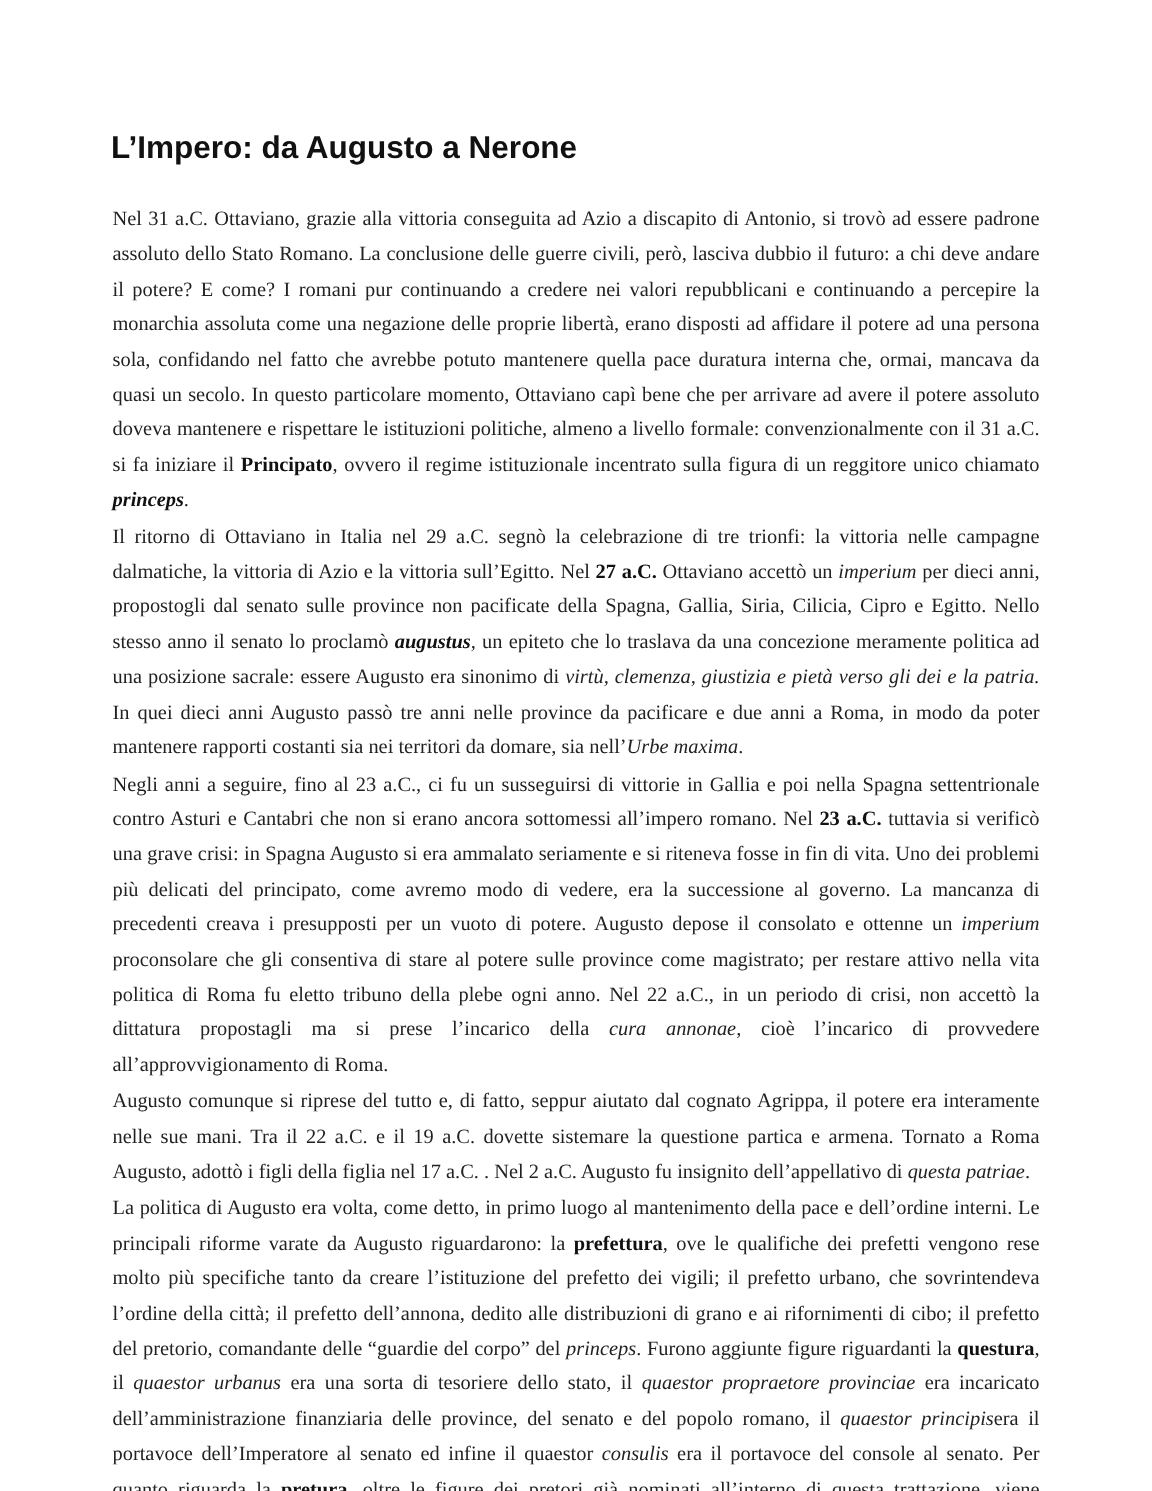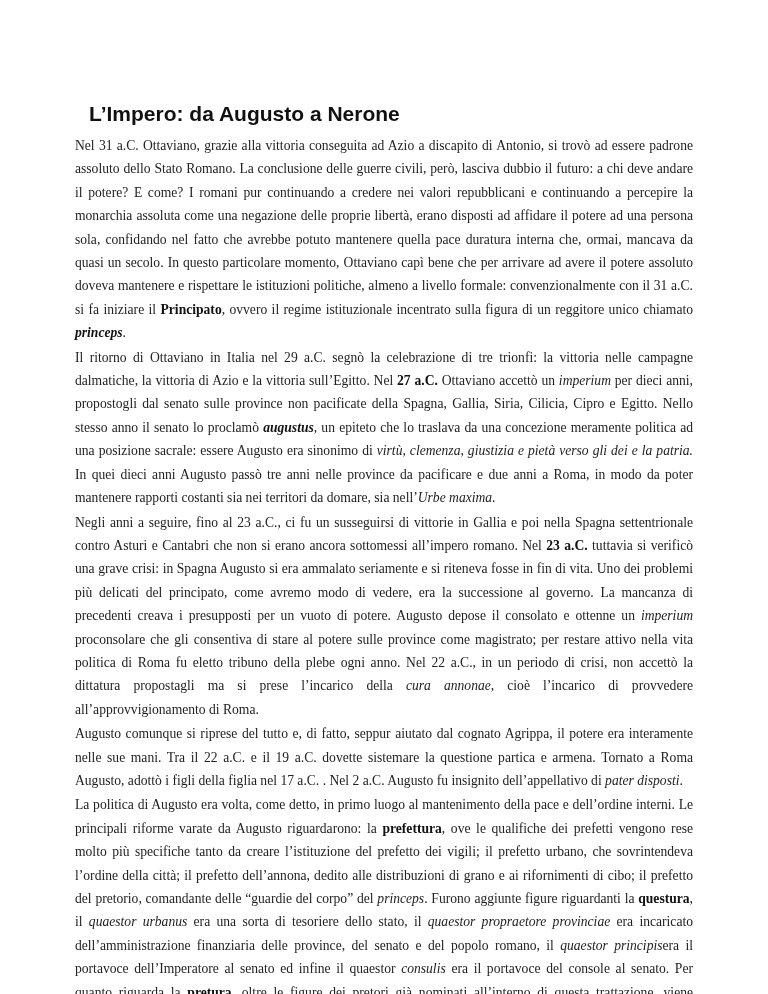--- a/index.html
+++ b/index.html
@@ -3,21 +3,21 @@
 <meta charset="utf-8">
 <style>
   html, body { margin: 0; padding: 0; background: #ffffff; }
   body { width: 768px; height: 994px; overflow: hidden; position: relative; }
   .page { position: absolute; left: 74px; top: 0; width: 620px; }
   h1 {
     font-family: "Liberation Sans", sans-serif;
     font-size: 21px;
     font-weight: bold;
     color: #111111;
-    margin: 15px;
+    margin: 0;
     position: absolute;
     top: 87px;
     left: 0;
     white-space: nowrap;
   }
   .body-text {
     position: absolute;
     top: 133px;
     left: 0;
     width: 620px;
@@ -33,16 +33,16 @@
 </style>
 </head>
 <body>
 
 <div class="page">
   <h1>L’Impero: da Augusto a Nerone</h1>
   <div class="body-text" id="body">
       <p><span>Nel 31 a.C. Ottaviano, grazie alla vittoria conseguita ad Azio a discapito di Antonio, si trovò ad essere padrone assoluto dello Stato Romano. La conclusione delle guerre civili, però, lasciva dubbio il futuro: a chi deve andare il potere? E come? I romani pur continuando a credere nei valori repubblicani e continuando a percepire la monarchia assoluta come una negazione delle proprie libertà, erano disposti ad affidare il potere ad una persona sola, confidando nel fatto che avrebbe potuto mantenere quella pace duratura interna che, ormai, mancava da quasi un secolo. In questo particolare momento, Ottaviano capì bene che per arrivare ad avere il potere assoluto doveva mantenere e rispettare le istituzioni politiche, almeno a livello formale: convenzionalmente con il 31 a.C. si fa iniziare il </span><b>Principato</b><span>, ovvero il regime istituzionale incentrato sulla figura di un reggitore unico chiamato </span><b style="font-style: italic;">princeps</b><span>.</span></p>
       <p><span>Il ritorno di Ottaviano in Italia nel 29 a.C. segnò la celebrazione di tre trionfi: la vittoria nelle campagne dalmatiche, la vittoria di Azio e la vittoria sull’Egitto. Nel </span><b>27 a.C.</b><span> Ottaviano accettò un </span><i>imperium</i><span> per dieci anni, propostogli dal senato sulle province non pacificate della Spagna, Gallia, Siria, Cilicia, Cipro e Egitto. Nello stesso anno il senato lo proclamò </span><b style="font-style: italic;">augustus</b><span>, un epiteto che lo traslava da una concezione meramente politica ad una posizione sacrale: essere Augusto era sinonimo di </span><i>virtù, clemenza, giustizia e pietà verso gli dei e la patria.</i><span> In quei dieci anni Augusto passò tre anni nelle province da pacificare e due anni a Roma, in modo da poter mantenere rapporti costanti sia nei territori da domare, sia nell’</span><i>Urbe maxima</i><span>.</span></p>
       <p><span>Negli anni a seguire, fino al 23 a.C., ci fu un susseguirsi di vittorie in Gallia e poi nella Spagna settentrionale contro Asturi e Cantabri che non si erano ancora sottomessi all’impero romano. Nel </span><b>23 a.C.</b><span> tuttavia si verificò una grave crisi: in Spagna Augusto si era ammalato seriamente e si riteneva fosse in fin di vita. Uno dei problemi più delicati del principato, come avremo modo di vedere, era la successione al governo. La mancanza di precedenti creava i presupposti per un vuoto di potere. Augusto depose il consolato e ottenne un </span><i>imperium</i><span> proconsolare che gli consentiva di stare al potere sulle province come magistrato; per restare attivo nella vita politica di Roma fu eletto tribuno della plebe ogni anno. Nel 22 a.C., in un periodo di crisi, non accettò la dittatura propostagli ma si prese l’incarico della </span><i>cura annonae</i><span>, cioè l’incarico di provvedere all’approvvigionamento di Roma.</span></p>
-      <p><span>Augusto comunque si riprese del tutto e, di fatto, seppur aiutato dal cognato Agrippa, il potere era interamente nelle sue mani. Tra il 22 a.C. e il 19 a.C. dovette sistemare la questione partica e armena. Tornato a Roma Augusto, adottò i figli della figlia nel 17 a.C. . Nel 2 a.C. Augusto fu insignito dell’appellativo di </span><i>pater disposti</i><span>.</span></p>
+      <p><span>Augusto comunque si riprese del tutto e, di fatto, seppur aiutato dal cognato Agrippa, il potere era interamente nelle sue mani. Tra il 22 a.C. e il 19 a.C. dovette sistemare la questione partica e armena. Tornato a Roma Augusto, adottò i figli della figlia nel 17 a.C. . Nel 2 a.C. Augusto fu insignito dell’appellativo di </span><i>questa patriae</i><span>.</span></p>
       <p><span>La politica di Augusto era volta, come detto, in primo luogo al mantenimento della pace e dell’ordine interni. Le principali riforme varate da Augusto riguardarono: la </span><b>prefettura</b><span>, ove le qualifiche dei prefetti vengono rese molto più specifiche tanto da creare l’istituzione del prefetto dei vigili; il prefetto urbano, che sovrintendeva l’ordine della città; il prefetto dell’annona, dedito alle distribuzioni di grano e ai rifornimenti di cibo; il prefetto del pretorio, comandante delle “guardie del corpo” del </span><i>princeps</i><span>. Furono aggiunte figure riguardanti la </span><b>questura</b><span>, il </span><i>quaestor urbanus</i><span> era una sorta di tesoriere dello stato, il </span><i>quaestor propraetore provinciae</i><span> era incaricato dell’amministrazione finanziaria delle province, del senato e del popolo romano, il </span><i>quaestor principis</i><span>era il portavoce dell’Imperatore al senato ed infine il quaestor </span><i>consulis</i><span> era il portavoce del console al senato. Per quanto riguarda la </span><b>pretura</b><span>, oltre le figure dei pretori già nominati all’interno di questa trattazione, viene aggiunta la figura del </span></p>
     </div>
 </div>
 
 </body></html>

